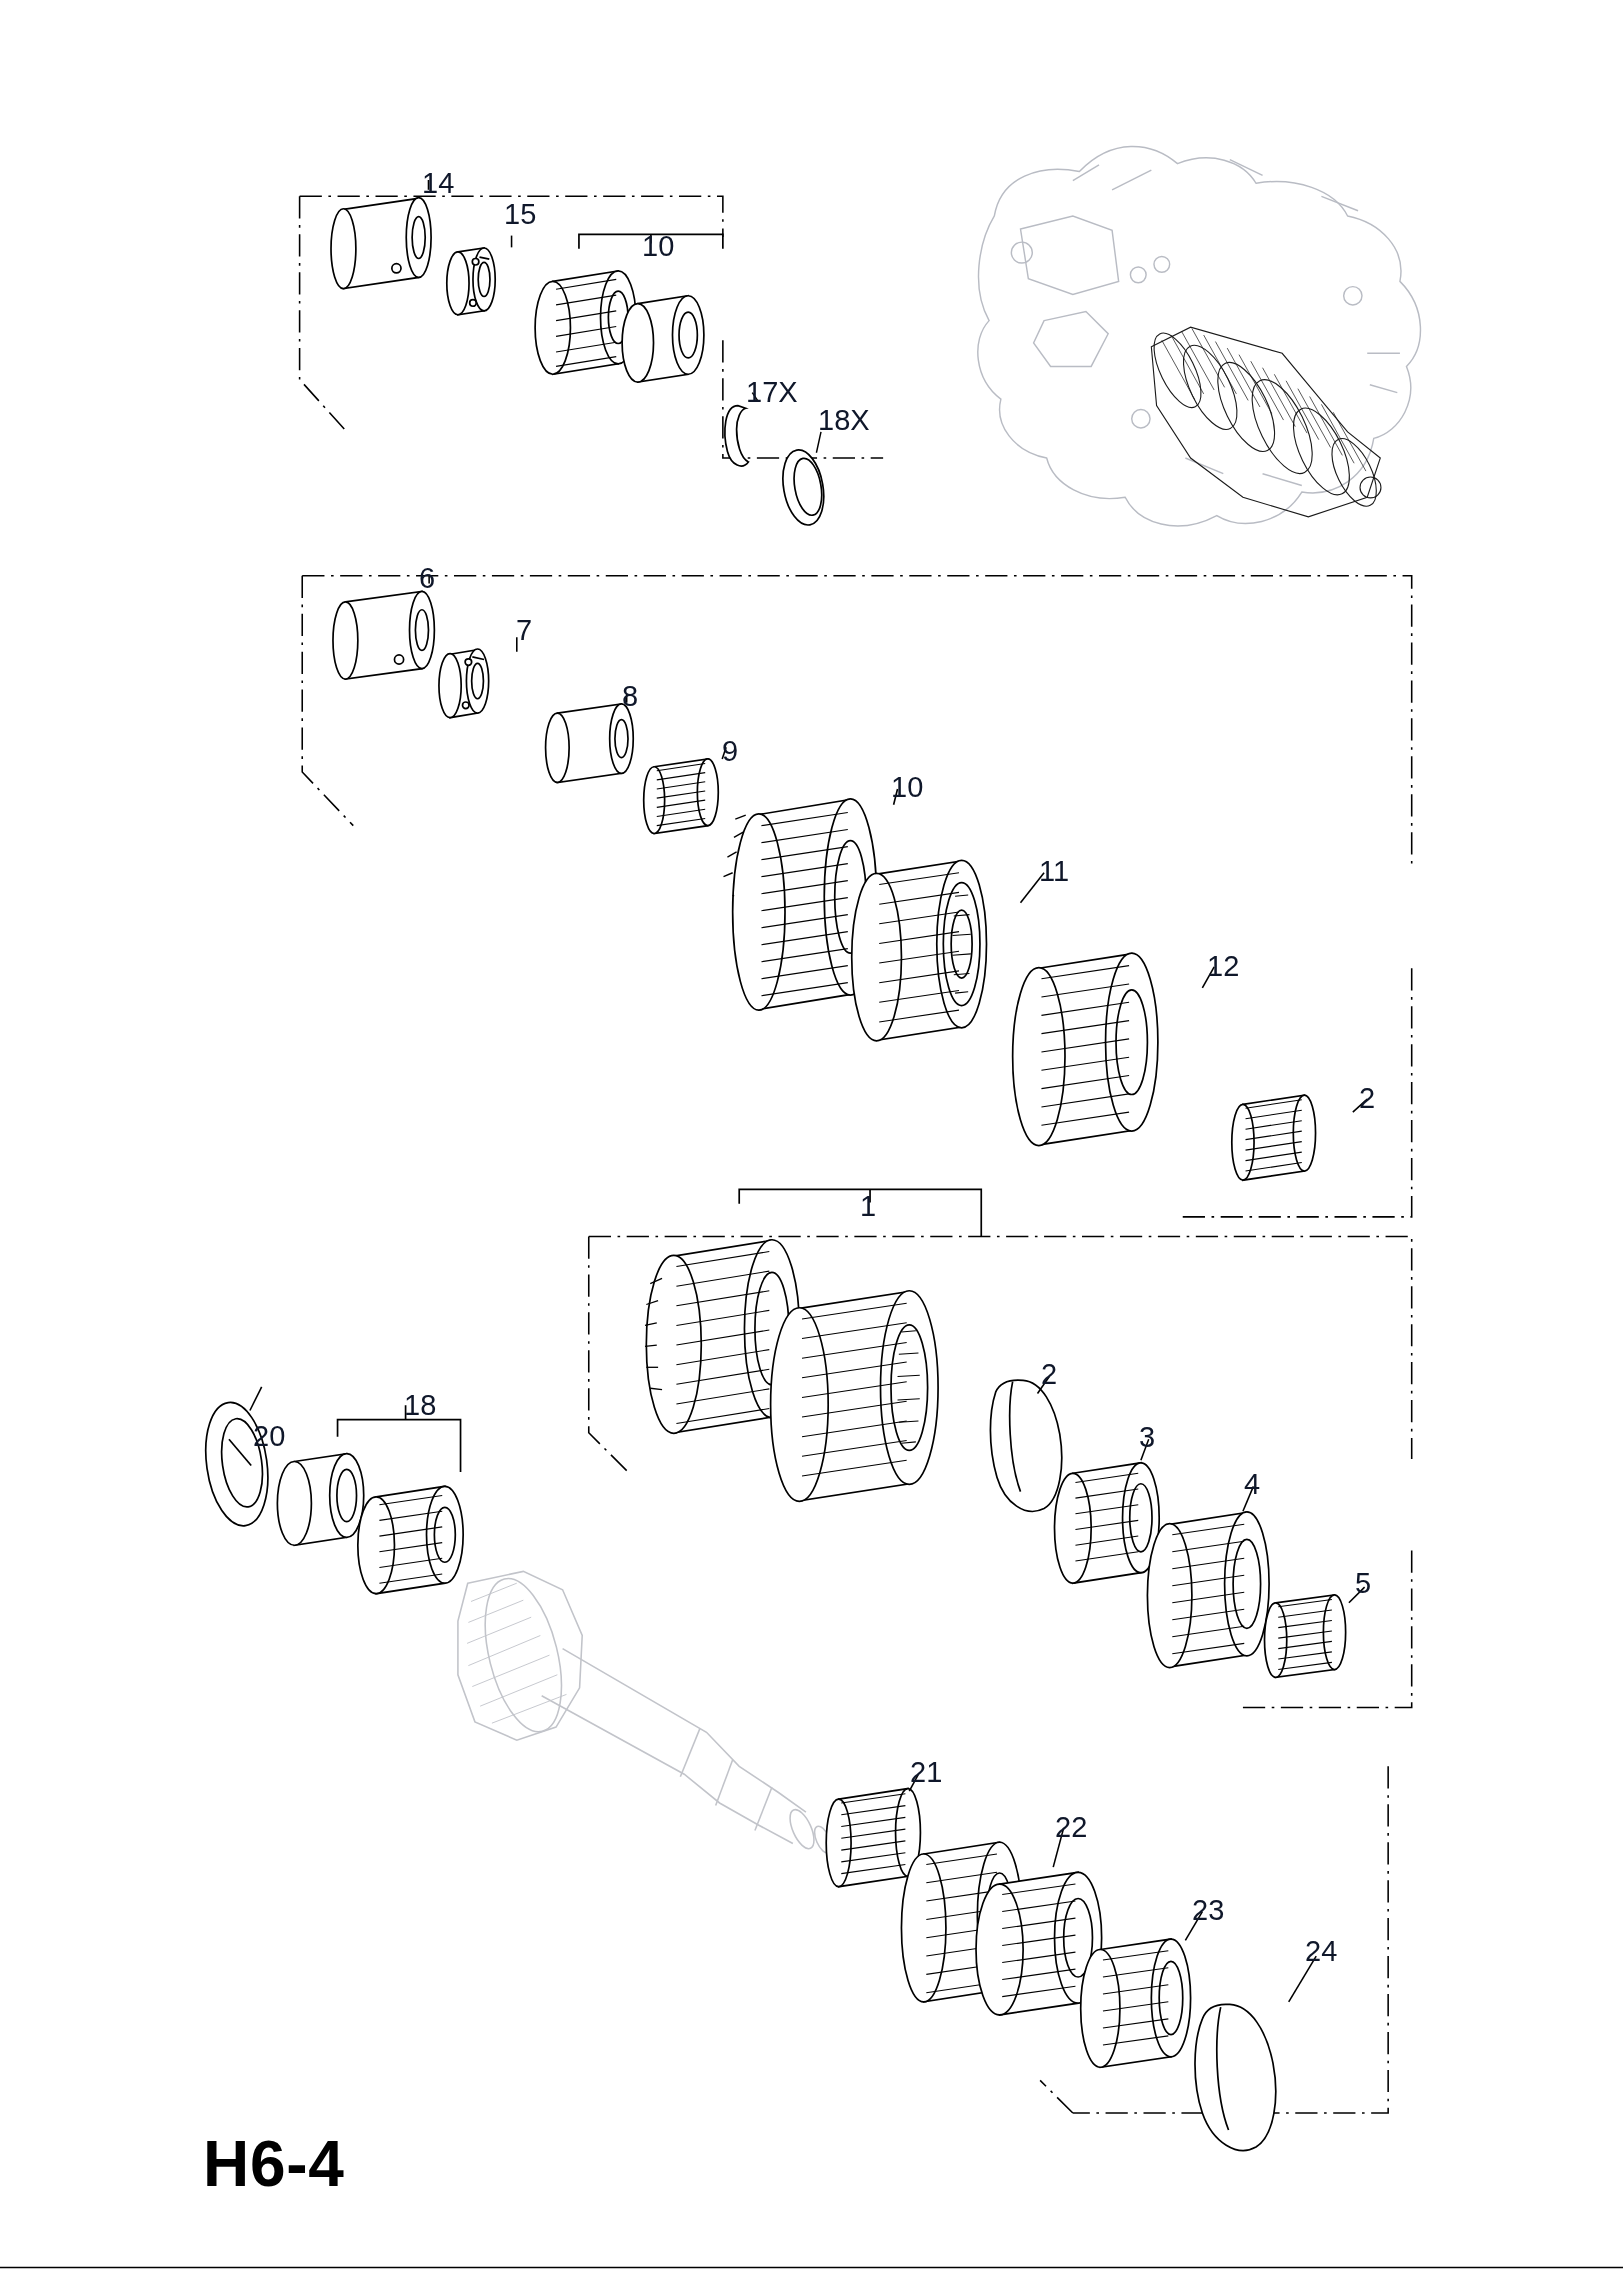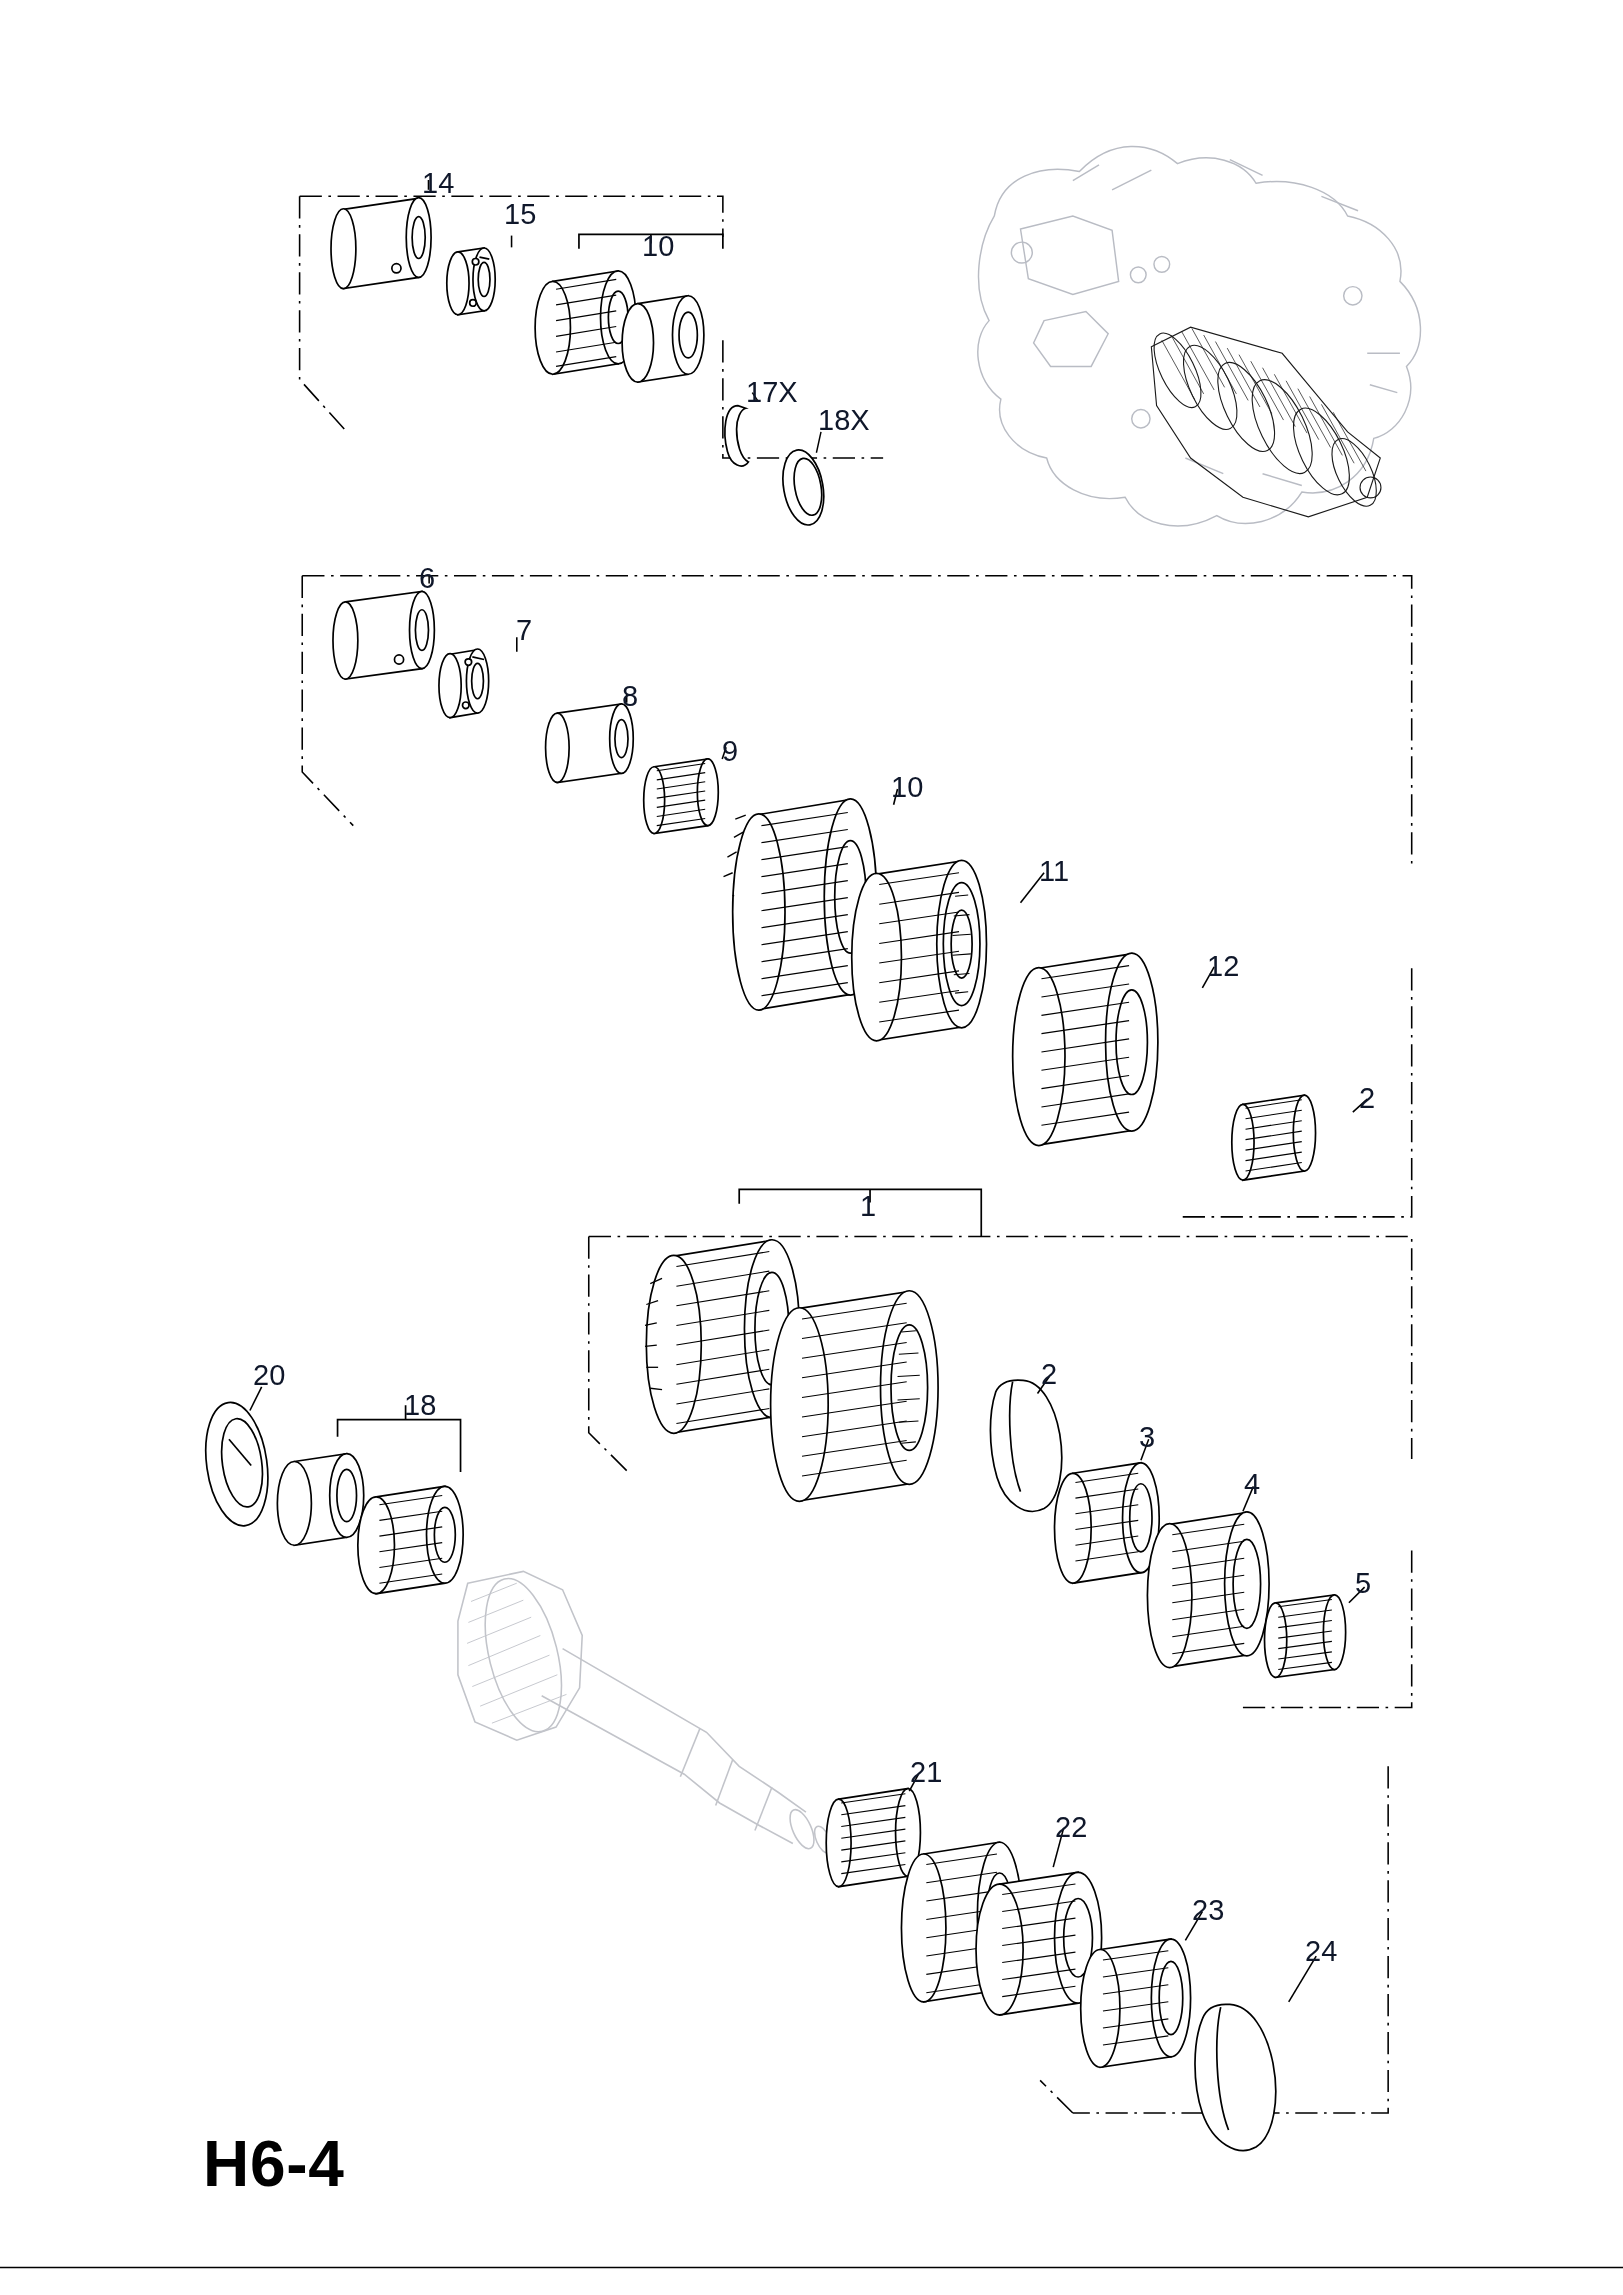--- a/index.html
+++ b/index.html
@@ -576,21 +576,21 @@
   <div class="callout" style="left:1039px; top:857px;">11</div>
   <div class="callout" style="left:1207px; top:952px;">12</div>
   <div class="callout" style="left:1359px; top:1084px;">2</div>
 
   <div class="callout" style="left:860px; top:1192px;">1</div>
   <div class="callout" style="left:1041px; top:1360px;">2</div>
   <div class="callout" style="left:1139px; top:1423px;">3</div>
   <div class="callout" style="left:1244px; top:1470px;">4</div>
   <div class="callout" style="left:1355px; top:1569px;">5</div>
 
-  <div class="callout" style="left:253px;  top:1361px;">20</div>
+  <div class="callout" style="left:253px;  top:1422px;">20</div>
   <div class="callout" style="left:404px;  top:1391px;">18</div>
   <div class="callout" style="left:910px; top:1758px;">21</div>
   <div class="callout" style="left:1055px; top:1813px;">22</div>
   <div class="callout" style="left:1192px; top:1896px;">23</div>
   <div class="callout" style="left:1305px; top:1937px;">24</div>
 
   <div class="page-code" style="left:203px; top:2127px;">H6-4</div>
 
 </div>
 

